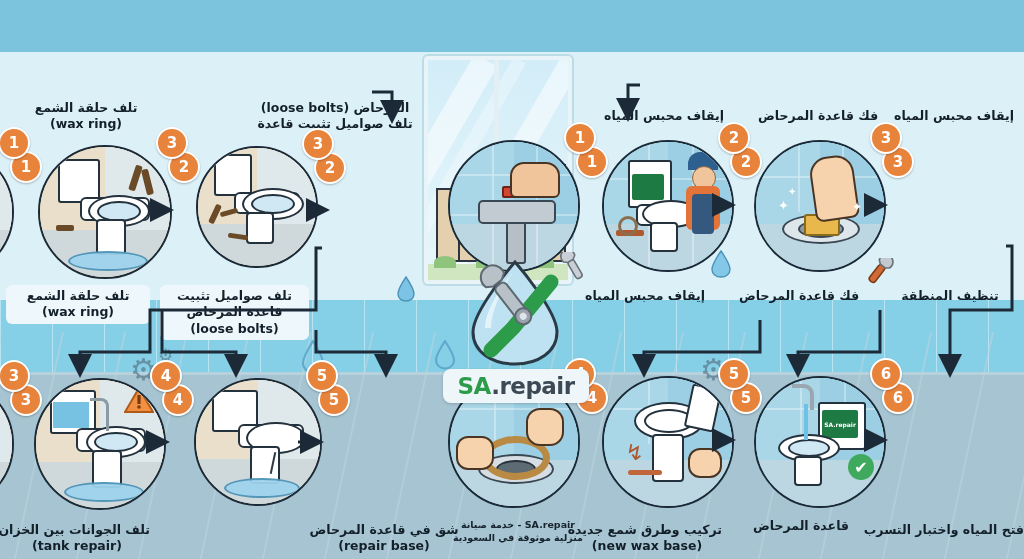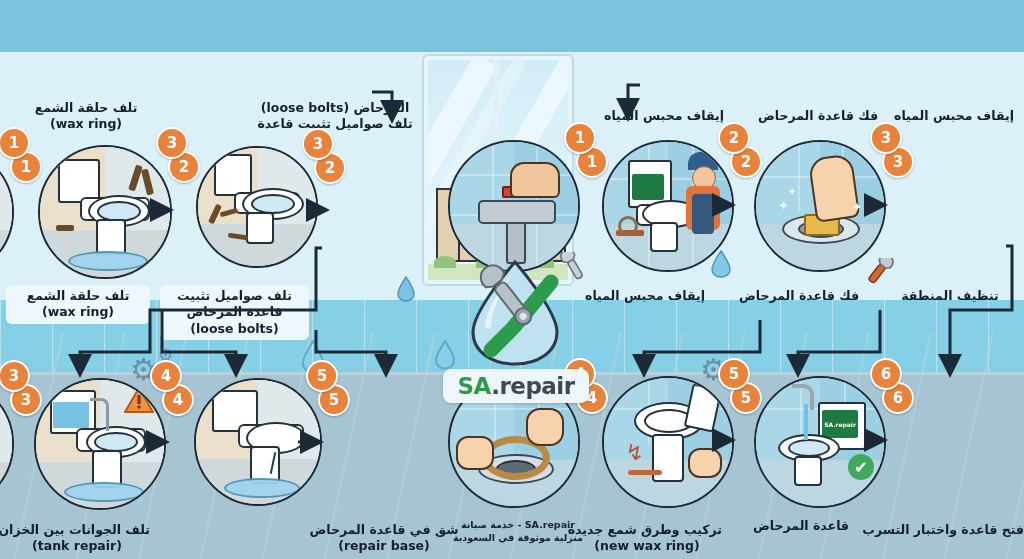--- a/index.html
+++ b/index.html
@@ -408,21 +408,21 @@
       <div style="position:absolute;left:46px;top:82px;width:36px;height:14px;background:#5d6b74;border:2px solid #27333c;border-radius:50%;"></div>
       <div style="position:absolute;left:32px;top:58px;width:54px;height:30px;border:7px solid #b98a44;border-radius:50%;background:transparent;"></div>
       <div style="position:absolute;left:76px;top:30px;width:34px;height:34px;background:#f6d3ad;border:2px solid #4a3525;border-radius:14px;"></div>
       <div style="position:absolute;left:6px;top:58px;width:34px;height:30px;background:#f6d3ad;border:2px solid #4a3525;border-radius:12px;"></div>
     </div>
     <div class="badge tl">4</div>
     <div class="badge bc">4</div>
   </div>
   <div class="cap" style="left:572px;top:522px;width:150px;">
     <div>تركيب وطرق شمع جديدة</div>
-    <div class="en">(new wax ring)</div>
+    <div class="en">(new wax base)</div>
   </div>
 
   <div class="node" style="left:734px;top:376px;">
     <div class="circ blue" style="width:128px;height:128px;">
       <div class="room-wall"></div>
         <div class="room-wall2"></div>
         <div class="room-floor"></div>
       <div class="tilegrid">
         <i style="left:0;top:30px;width:100%;height:2px;"></i>
         <i style="left:44px;top:0;width:2px;height:66px;"></i>
@@ -463,21 +463,21 @@
       <div style="position:absolute;left:36px;top:6px;width:18px;height:22px;border-top:4px solid #9aa7b0;border-right:4px solid #9aa7b0;border-radius:0 10px 0 0;"></div>
       <div style="position:absolute;left:48px;top:26px;width:4px;height:36px;background:#6fc0e6;"></div>
       <div class="check" style="left:92px;top:76px;">
         <span>✔</span>
       </div>
     </div>
     <div class="badge tl">6</div>
     <div class="badge bc">6</div>
   </div>
   <div class="cap" style="left:876px;top:522px;width:148px;">
-    <div>فتح قاعدة واختبار التسرب</div>
+    <div>فتح المياه واختبار التسرب</div>
   </div>
 
   <div id="logo">
     <svg width="120" height="110" viewBox="0 0 120 110">
       <path d="M60 4 C60 4 18 52 18 74 C18 94 37 106 60 106 C83 106 102 94 102 74 C102 52 60 4 60 4 Z" fill="#bfe2f2" stroke="#2a3a46" stroke-width="3"></path>
       <path d="M30 70 C30 52 48 26 58 14 C48 30 36 52 36 70 Z" fill="#e6f5fb" opacity=".9"></path>
       <path d="M36 92 L58 70 L96 24" stroke="#2d9c4a" stroke-width="15" fill="none" stroke-linecap="round" stroke-linejoin="round"></path>
       <g transform="rotate(-38 58 46)">
         <rect x="52" y="22" width="13" height="46" rx="5" fill="#b9c1c8" stroke="#5d6870" stroke-width="2"></rect>
         <path d="M47 16 a12 12 0 1 1 23 0 l-6 4 -11 0 Z" fill="#b9c1c8" stroke="#5d6870" stroke-width="2"></path>

